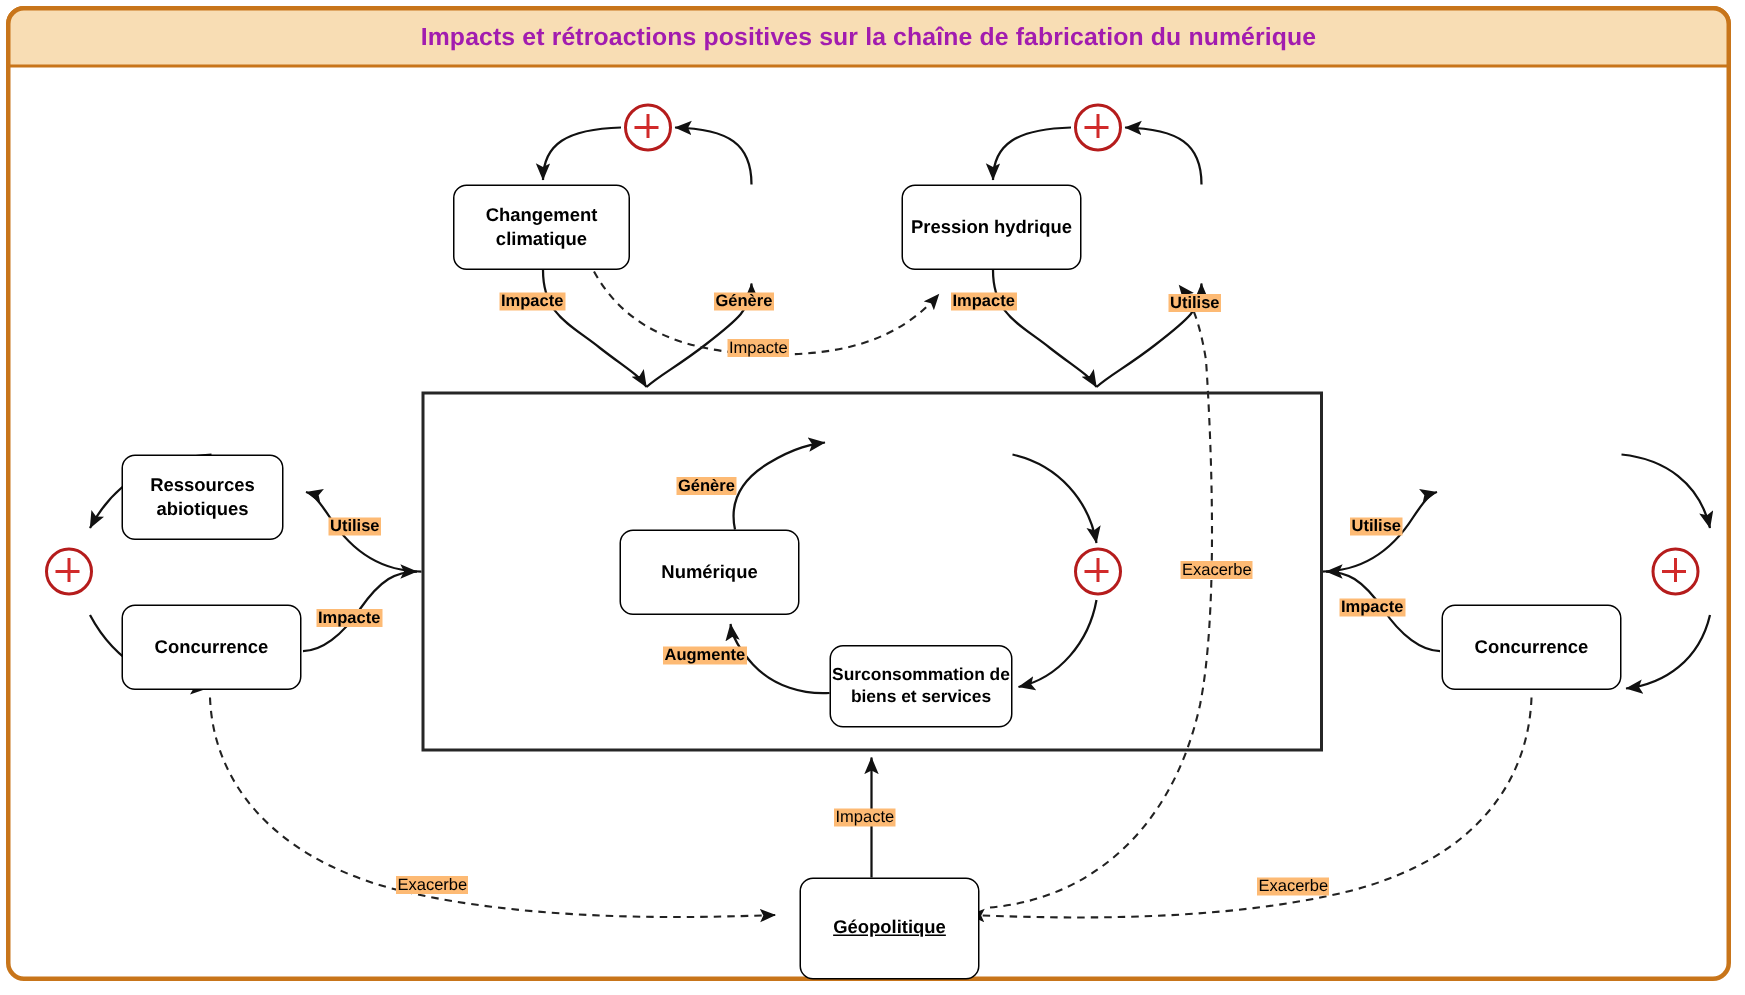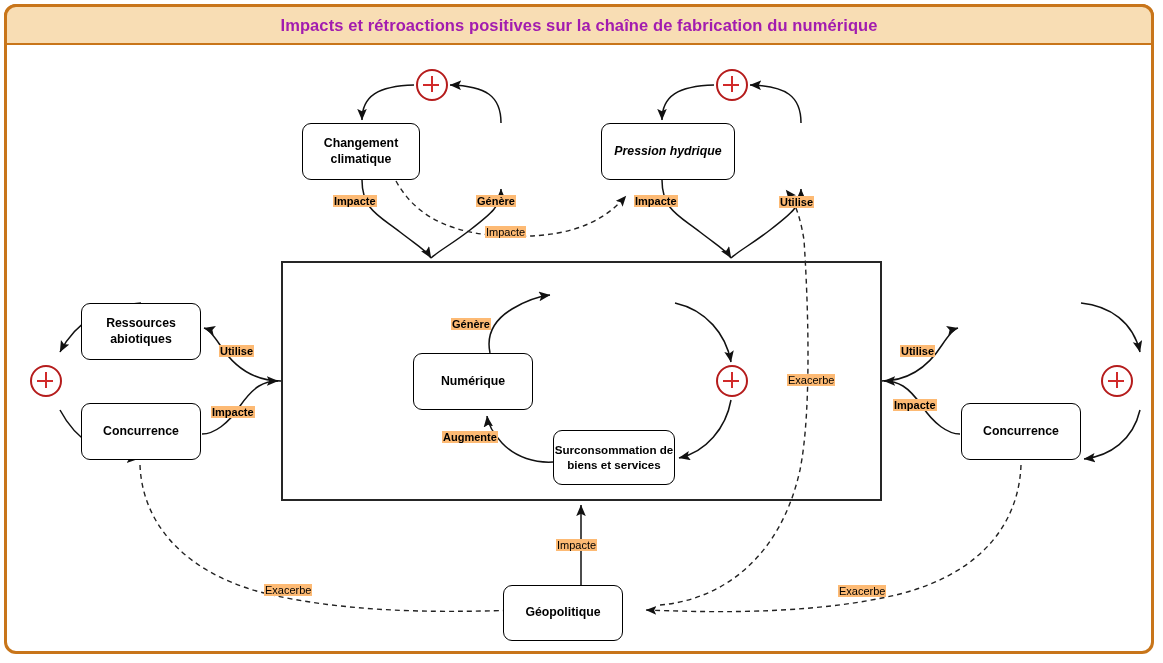--- a/index.html
+++ b/index.html
@@ -199,26 +199,26 @@
     </g>
   </svg>
 
   <div class="container-box"></div>
 
   <div class="node-box" style="left:302px; top:123px; width:118px; height:57px;">
     <span>Changement climatique</span>
   </div>
 
 
-  <div class="node-box" style="left:601px; top:123px; width:134px; height:57px;font-style:italic;">
+  <div class="node-box" style="left:601px; top:123px; width:120px; height:57px;">
     <span>Pression hydrique</span>
   </div>
 
 
-  <div class="node-box" style="left:81px; top:303px; width:120px; height:57px;">
+  <div class="node-box" style="left:81px; top:303px; width:108px; height:57px;">
     <span>Ressources abiotiques</span>
   </div>
 
   <div class="node-box" style="left:81px; top:403px; width:120px; height:57px;">
     <span>Concurrence</span>
   </div>
 
 
   <div class="node-box" style="left:961px; top:403px; width:120px; height:57px;">
     <span>Concurrence</span>
@@ -226,21 +226,21 @@
 
 
   <div class="node-box" style="left:413px; top:353px; width:120px; height:57px;">
     <span>Numérique</span>
   </div>
 
   <div class="node-box" style="left:553px; top:430px; width:122px; height:55px; font-size:11.6px;">
     <span>Surconsommation de biens et services</span>
   </div>
 
-  <div class="node-box" style="left:503px; top:585px; width:120px; height:56px;">
+  <div class="node-box" style="left:533px; top:585px; width:120px; height:68px;text-decoration:underline;">
     <span>Géopolitique</span>
   </div>
 
   <div class="plus-badge" style="left:416px; top:69px;"></div>
   <div class="plus-badge" style="left:716px; top:69px;"></div>
   <div class="plus-badge" style="left:30px; top:365px;"></div>
   <div class="plus-badge" style="left:1101px; top:365px;"></div>
   <div class="plus-badge" style="left:716px; top:365px;"></div>
 
   <div class="edge-label" style="left:333px; top:195px;">Impacte</div>

